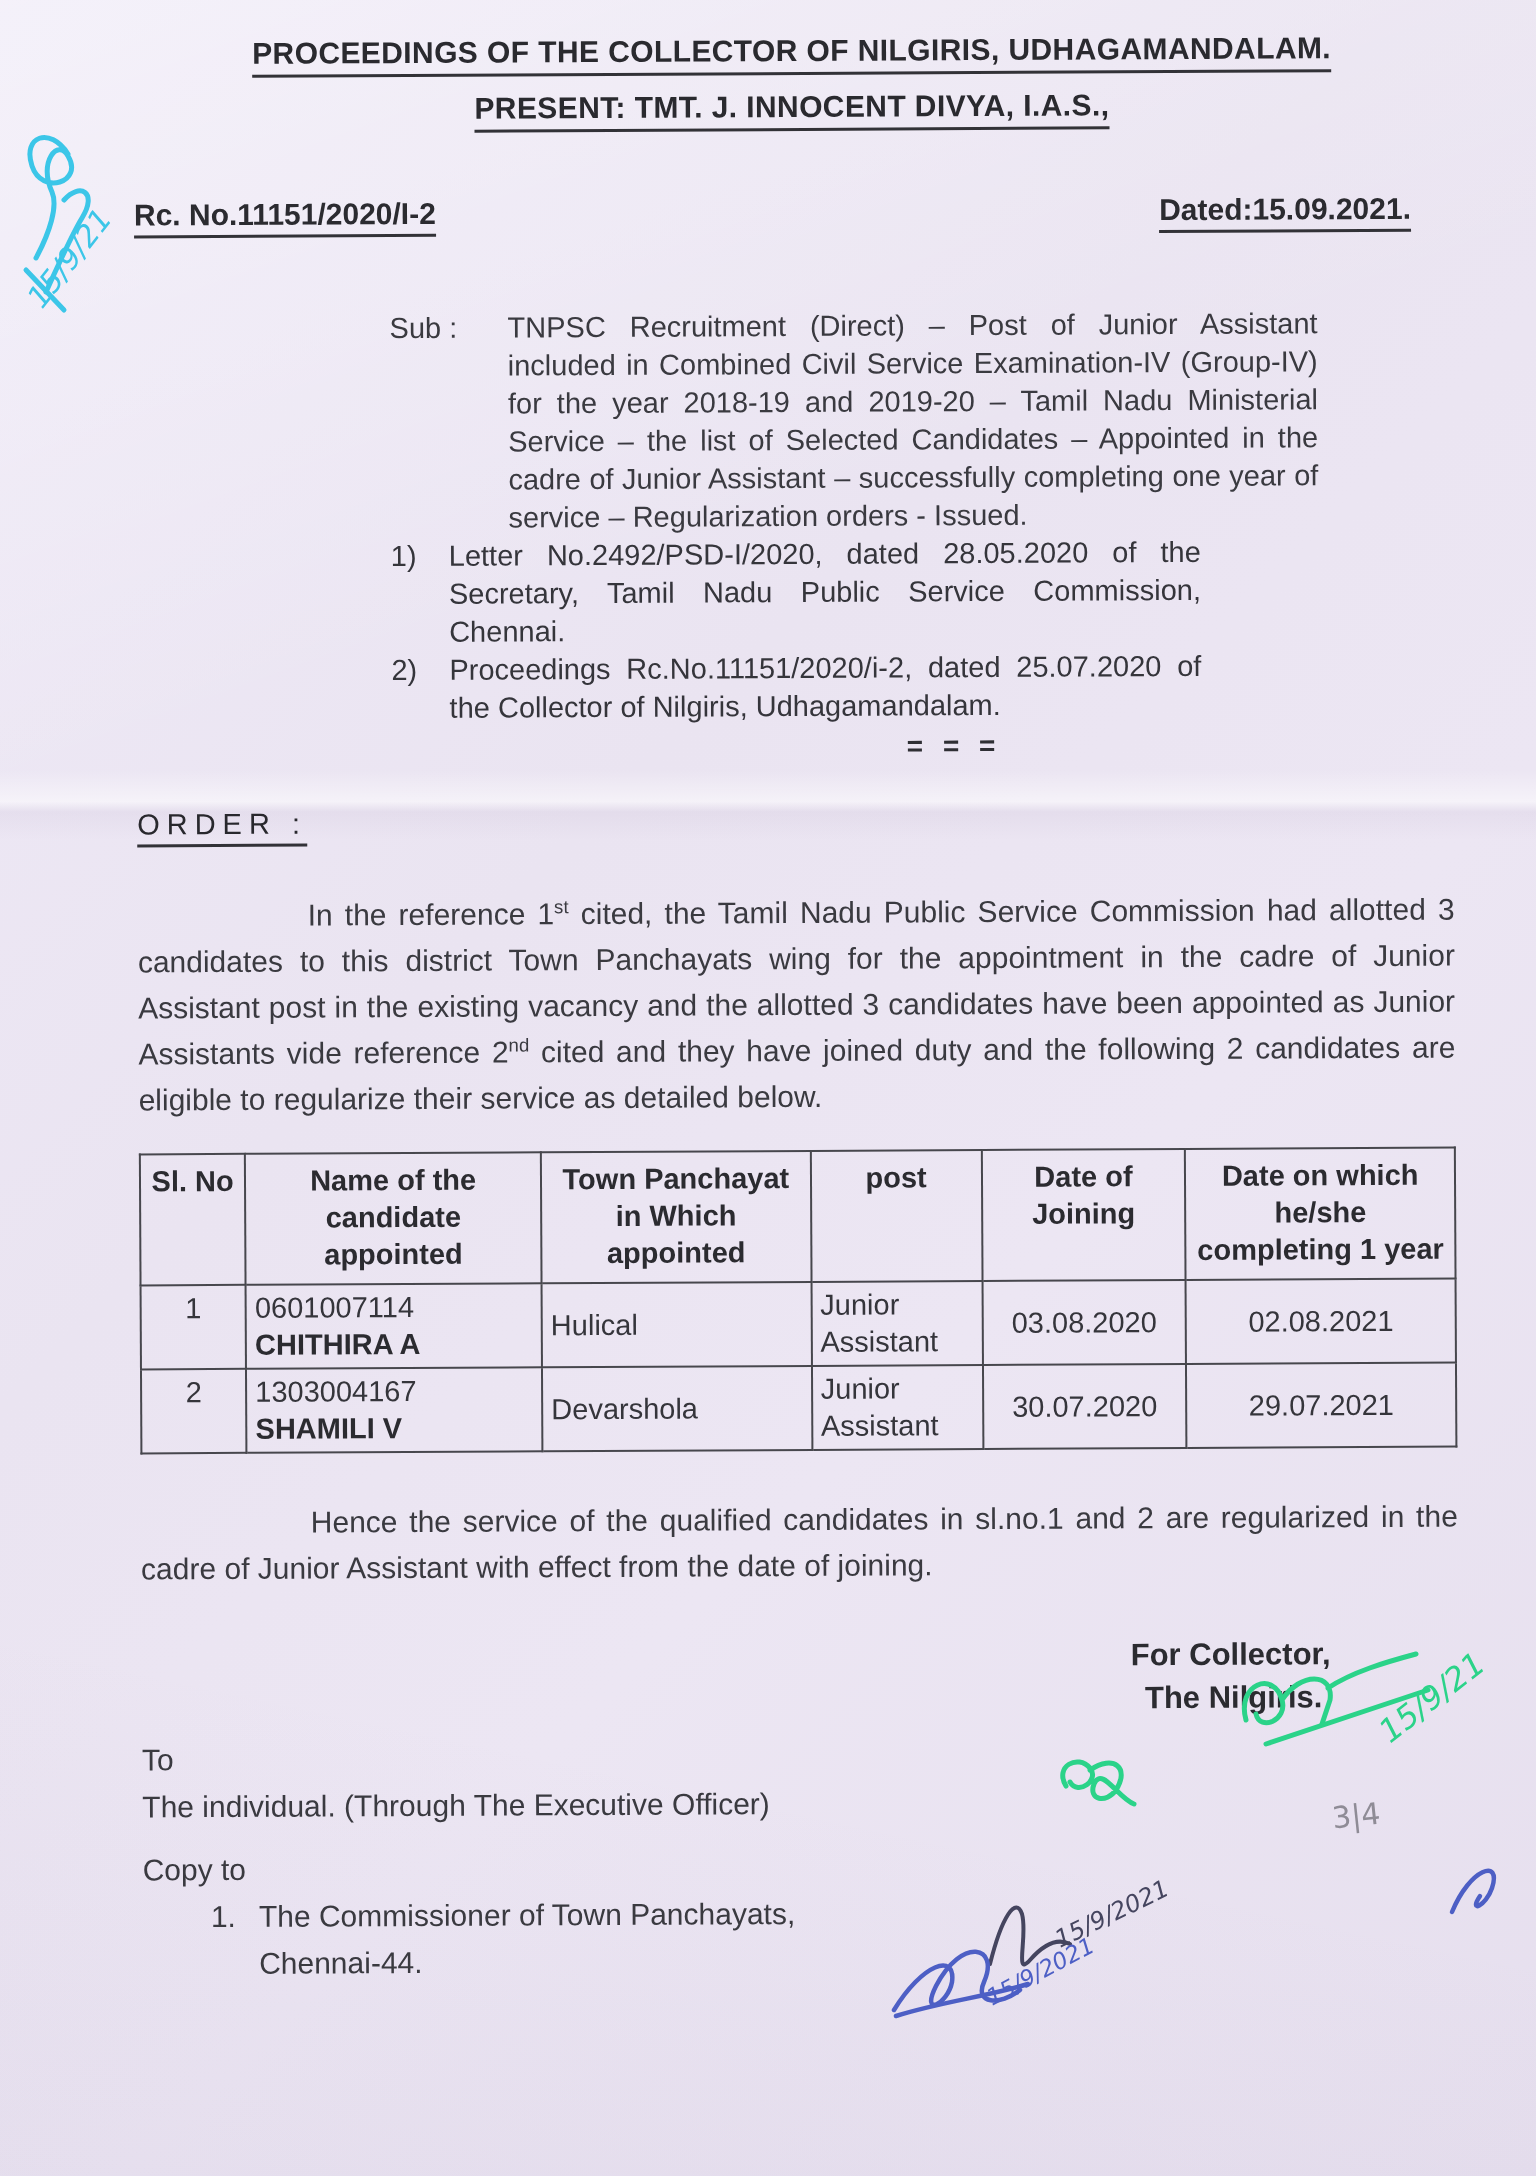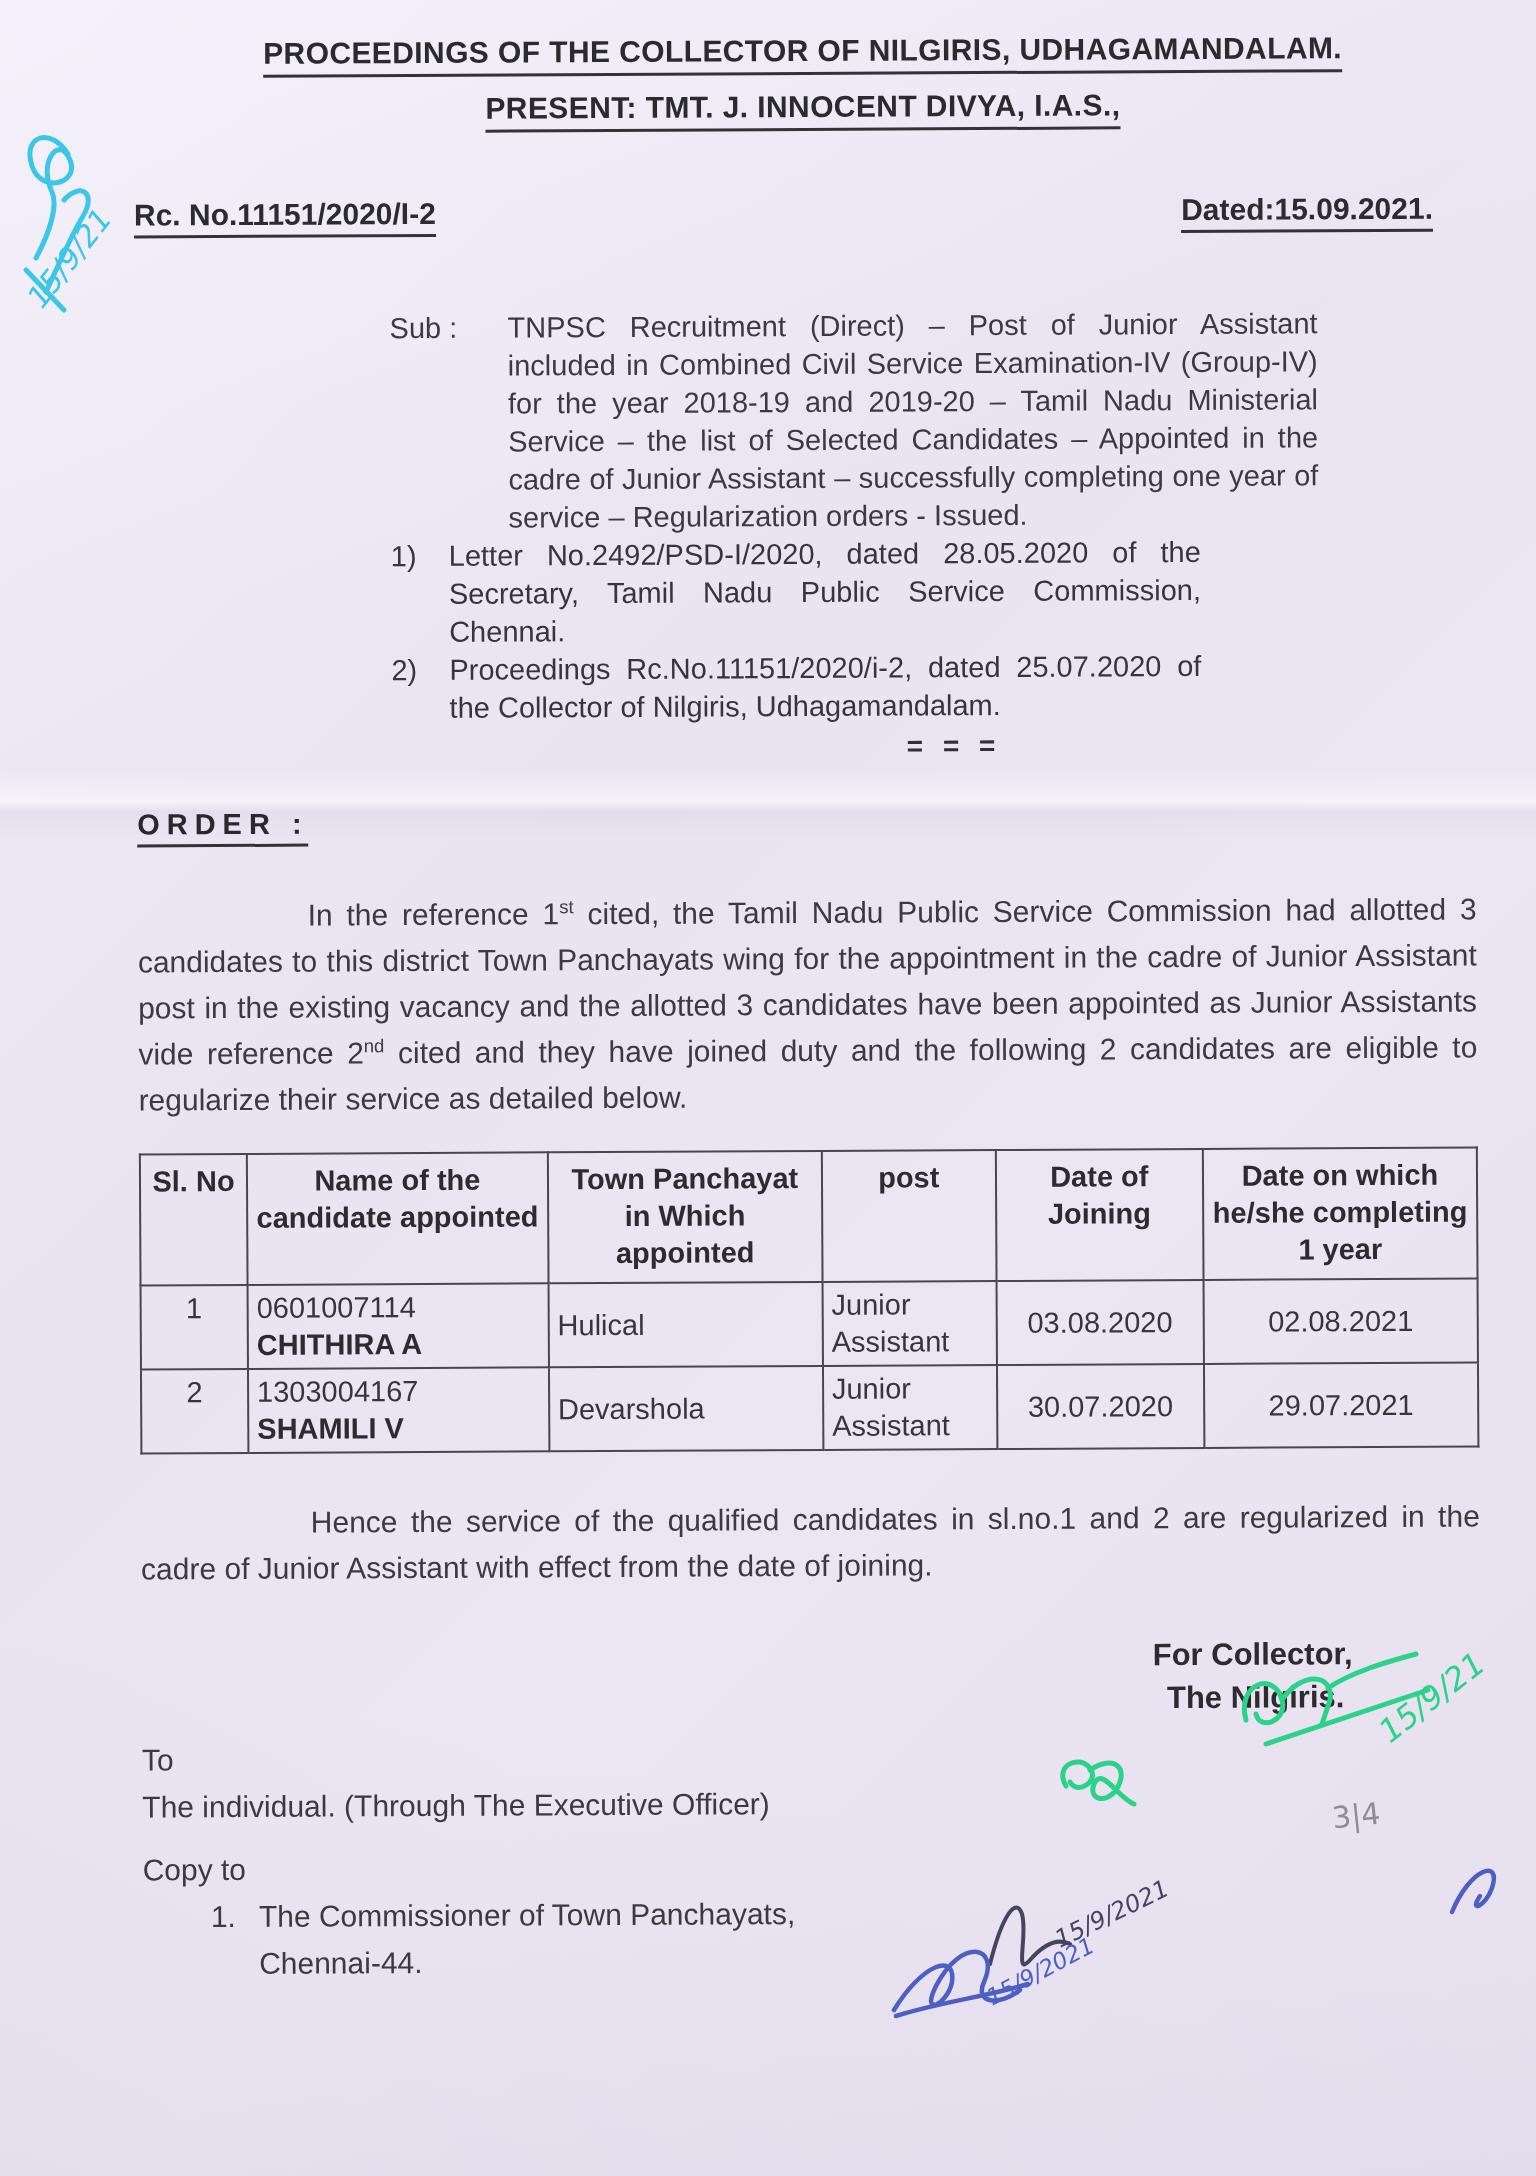--- a/index.html
+++ b/index.html
@@ -1,21 +1,21 @@
 <!DOCTYPE html>
 <html><head>
 <meta charset="utf-8">
 <style>
   html,body { margin:0; padding:0; background:#cfc9d8; }
   .page {
     position:relative;
     width:1536px; height:2176px;
     margin:0 auto;
     box-sizing:border-box;
-    padding:34px 64px 0 133px;
+    padding:34px 86px 0 133px;
     background:
       linear-gradient(160deg, rgba(255,255,255,0.35) 0%, rgba(255,255,255,0) 30%),
       linear-gradient(12deg, rgba(120,100,150,0.06) 0%, rgba(120,100,150,0) 22%),
       linear-gradient(135deg, #efeaf7 0%, #eae4f1 38%, #ece6f3 62%, #e6dfee 100%);
     overflow:hidden;
     font-family:"Liberation Sans", sans-serif;
     color:#35353b;
   }
   .page::before{
     content:""; position:absolute; left:0; right:0; top:770px; height:70px;
@@ -49,21 +49,21 @@
   .sr-text{ width:810px; text-align:justify; text-align-last:left; color:#3a3a40; }
   .ref-list{ width:810px; }
   .ref-row{ display:flex; }
   .ref-num{ width:58px; flex-shrink:0; }
   .ref-text{ flex:1; text-align:justify; text-align-last:left; }
 
   .separator{ font-size:28px; font-weight:bold; letter-spacing:6px; margin:6px 0 0 770px; color:#2f2f34; }
 
   .order-heading{
     display:inline-block; margin-top:42px;
-    font-size:29px; font-weight:bold; letter-spacing:7px; color:#28282d;
+    font-size:29px; font-weight:normal; letter-spacing:7px; color:#28282d;
     border-bottom:3px solid #323237; padding-bottom:3px;
   }
 
   .para{
     margin-top:46px; font-size:30px; line-height:46px;
     text-align:justify; text-align-last:left; color:#3a3a40;
     text-indent:170px;
   }
   .para sup{ font-size:0.62em; line-height:0;margin-top:41px; }
 

